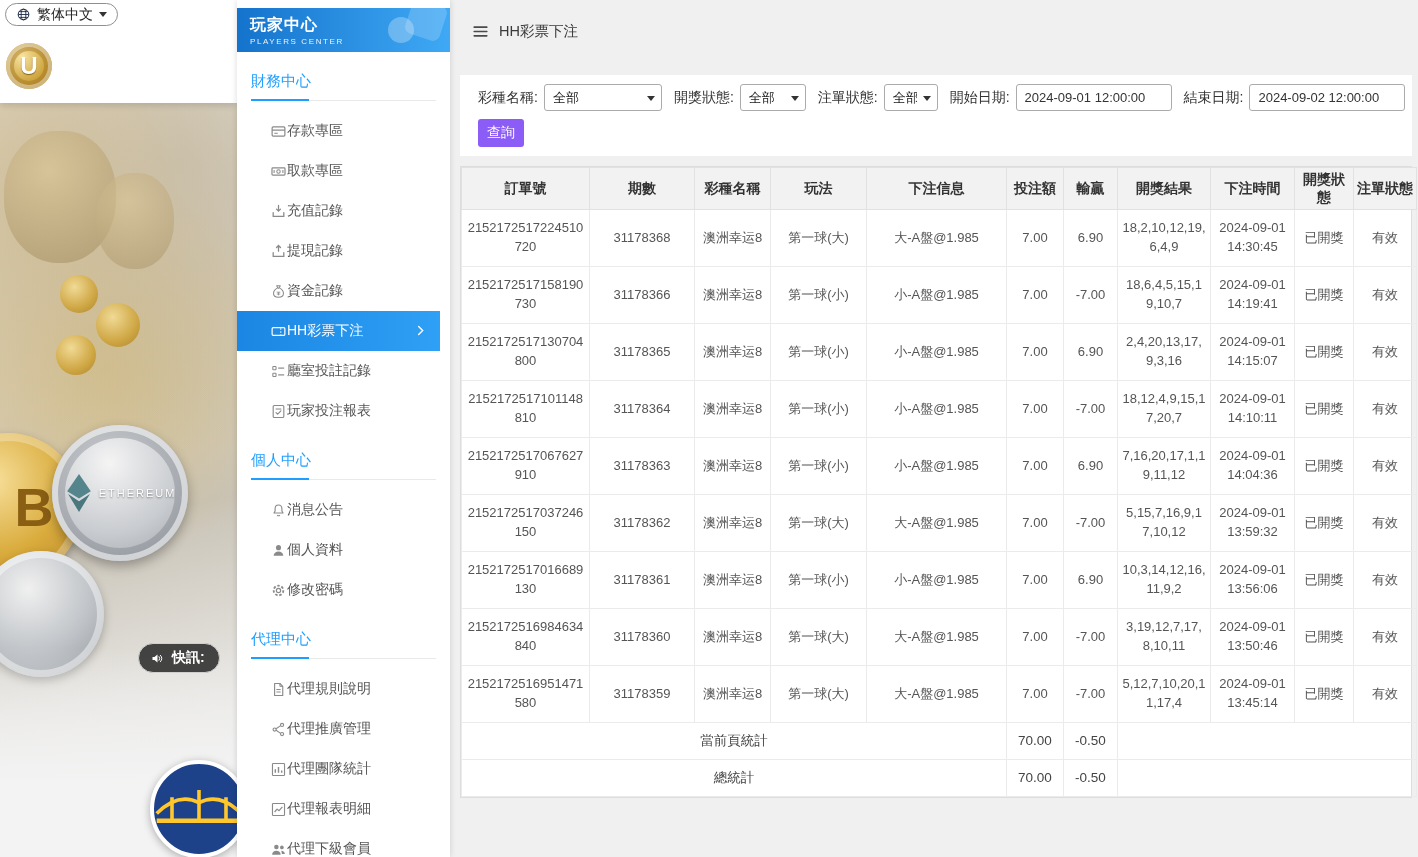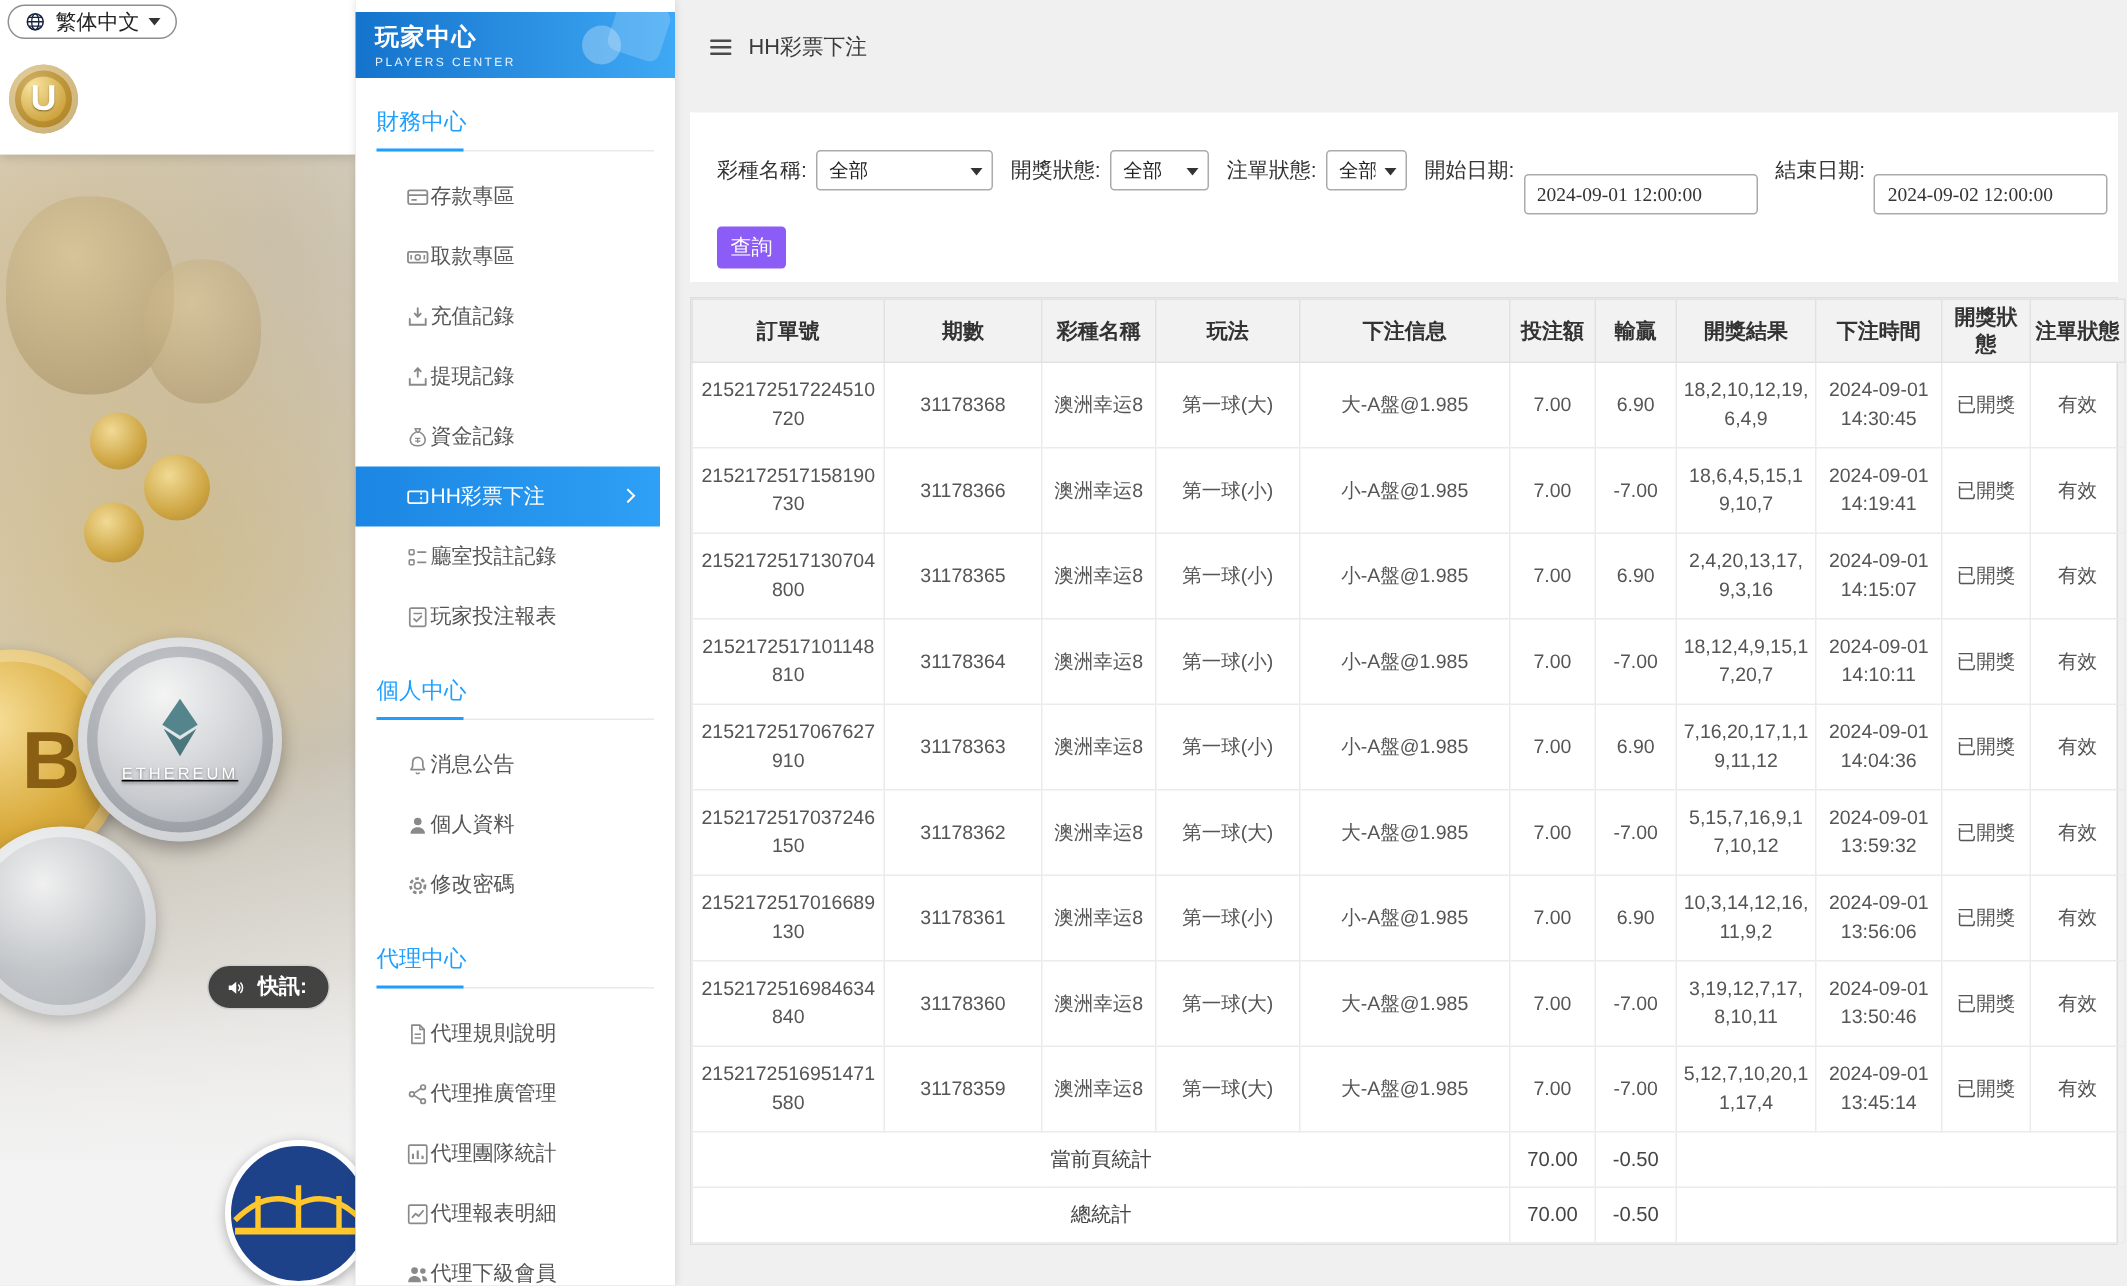--- a/index.html
+++ b/index.html
@@ -36,21 +36,21 @@
     background:radial-gradient(circle at 40% 30%, #f0f0f0, #bfc3c7 55%, #8f959b);
     box-shadow: inset 0 0 0 7px rgba(255,255,255,.45), 0 4px 10px rgba(0,0,0,.25); }
   .btc-coin { position:absolute; left:-66px; top:330px; width:148px; height:148px; border-radius:50%;
     background:radial-gradient(circle at 40% 32%, #f7df9a, #d9ab3c 55%, #b5842a);
     box-shadow: inset 0 0 0 8px rgba(255,255,255,.28), 0 4px 10px rgba(0,0,0,.3);
     display:flex; align-items:center; justify-content:center; }
   .btc-coin span { font-size:54px; font-weight:bold; color:#8a5f14; margin-left:52px; }
   .eth-coin { position:absolute; left:52px; top:322px; width:136px; height:136px; border-radius:50%;
     background:radial-gradient(circle at 42% 28%, #f4f4f4, #c9ccd0 55%, #9aa0a6);
     box-shadow: inset 0 0 0 6px rgba(255,255,255,.55), inset 0 0 0 13px rgba(110,115,122,.35), 0 5px 12px rgba(0,0,0,.3);
-    display:flex; flex-direction:column; align-items:center; justify-content:center; gap:5px;text-decoration:underline; }
+    display:flex; flex-direction:row; align-items:center; justify-content:center; gap:5px; }
   .eth-label { font-size:11px; letter-spacing:2px; color:#fff; text-shadow:0 1px 2px rgba(0,0,0,.45); }
   .lp-fade { position:absolute; left:0; bottom:0; width:237px; height:210px;
     background:linear-gradient(180deg, rgba(248,248,248,0), #f3f3f3 65%); }
   .ticker { position:absolute; left:138px; top:540px; height:30px; display:flex; align-items:center; gap:7px;
     padding:0 14px 0 11px; border-radius:15px; background:rgba(44,44,44,.88); border:1px solid #cfcfcf;
     color:#fff; font-size:14px; font-weight:bold; cursor:pointer; }
   .ticker svg { width:15px; height:15px; color:#fff; }
   .team-badge { position:absolute; left:150px; top:657px; width:98px; height:98px; border-radius:50%;
     background:#1d428a; border:4px solid #fff; box-shadow:0 2px 8px rgba(0,0,0,.3); overflow:hidden; }
   .team-badge svg { width:100%; height:100%; }
@@ -84,21 +84,21 @@
   .f-row { display:flex; align-items:center; }
   .f-label { font-size:14px; color:#333; margin:0 6px 0 12px; white-space:nowrap; }
   .f-label.first { margin-left:2px; }
   .sel { position:relative; display:inline-block; }
   .sel::after { content:''; position:absolute; right:7px; top:50%; margin-top:-2px;
     border:4px solid transparent; border-top:5px solid #333; pointer-events:none; }
   .sel select { appearance:none; -webkit-appearance:none; height:27px; border:1px solid #ababab; border-radius:3px;
     background:#fff; color:#222; font-size:13px; padding:0 20px 0 8px; font-family:inherit; }
   .sel-lottery select { width:118px; } .sel-draw select { width:66px; } .sel-order select { width:54px; }
   .date-input { height:27px; width:156px; border:1px solid #ababab; border-radius:3px; padding:0 8px;
-    font-size:13px; color:#333; font-family:Liberation Serif, serif;margin-top:32px; }
+    font-size:13px; color:#333; font-family:Liberation Sans, sans-serif; }
   .search-btn { display:block; margin-top:8px; margin-left:2px; width:46px; height:28px; border:none; border-radius:3px;
     background:#8b5cf6; color:#fff; font-size:14px; cursor:pointer; font-family:inherit; }
 
   .table-card { margin:10px 6px 0 10px; background:#fff; border:1px solid #ddd; }
   table.data-table { width:100%; border-collapse:collapse; table-layout:fixed; }
   .data-table th { height:42px; background:#f2f2f2; font-size:14px; font-weight:bold; color:#333;
     border:1px solid #e1e1e1; text-align:center; padding:2px 3px; }
   .data-table td { font-size:13px; color:#555; text-align:center; border:1px solid #ebebeb;
     padding:6px 3px; word-break:break-all; line-height:1.45; }
   .data-table tbody tr.data { height:57px; }

